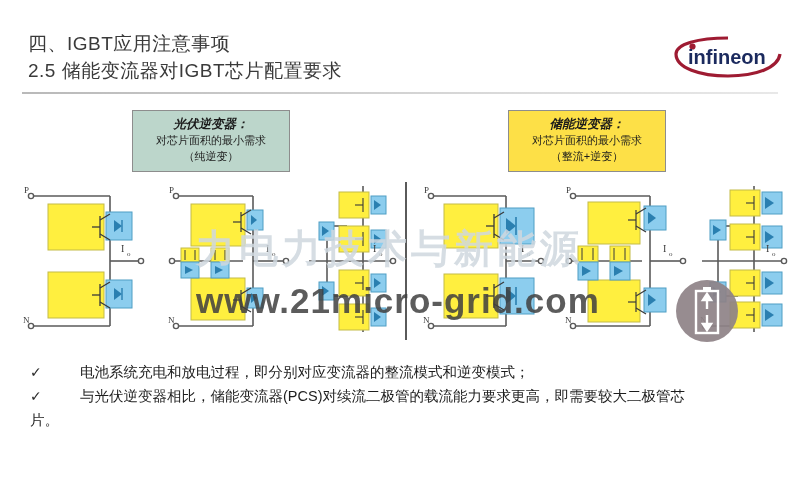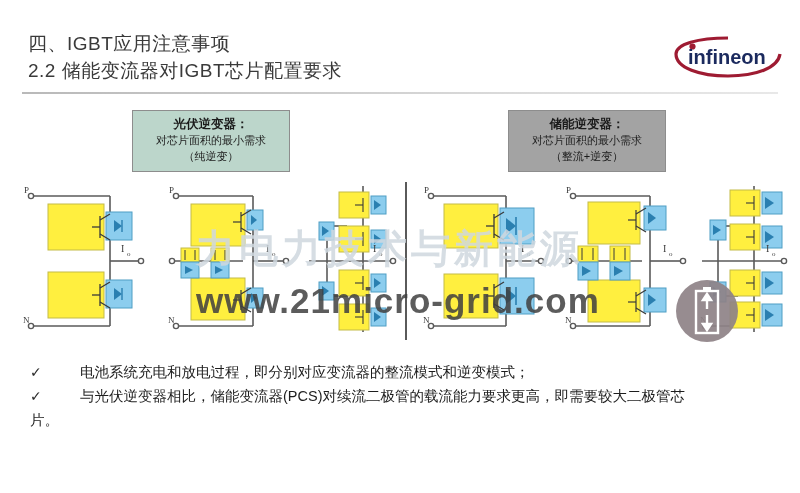--- a/index.html
+++ b/index.html
@@ -20,24 +20,24 @@
   .title-rule{position:absolute;left:22px;top:92px;width:756px;height:2px;
      background:linear-gradient(to right,#b9b9b9,#d8d8d8 60%,#e8e8e8);}
 
   
   .logo{position:absolute;right:16px;top:34px;width:112px;height:46px;}
   .logo svg{display:block;}
 
   
   .callout{position:absolute;border:1px solid #8d8d8d;text-align:center;
      padding:5px 6px 6px 6px;box-sizing:border-box;}
-  .callout .cap{font-weight:bold;font-size:12.5px;color:#1b1b1b;line-height:16px;}
+  .callout .cap{font-weight:bold;font-size:12.5px;color:#1b1b1b;line-height:16px;font-style:italic;}
   .callout .sub{font-size:11px;color:#1b1b1b;line-height:16px;}
   .callout.green{left:132px;top:110px;width:158px;height:62px;background:#bcd6cb;}
-  .callout.orange{left:508px;top:110px;width:158px;height:62px;background:#a3a3a3;}
+  .callout.orange{left:508px;top:110px;width:158px;height:62px;background:#fde047;}
 
   
   .diagrams{position:absolute;left:12px;top:182px;width:776px;height:158px;}
   .divider{position:absolute;left:393px;top:0px;width:2px;height:158px;background:#5a5a5a;}
 
   .panel{position:absolute;top:0;height:158px;}
   .p1{left:10px;width:130px;}
   .p2{left:155px;width:130px;}
   .p3{left:295px;width:95px;}
   .p4{left:410px;width:130px;}
@@ -65,21 +65,21 @@
   .badge-text{position:absolute;right:4px;bottom:10px;font-size:13px;color:#6f6a6d;
      white-space:nowrap;letter-spacing:.3px;}
 </style>
 </head>
 <body>
 
 <div class="slide">
 
   <div class="title-block">
     <div class="title-line1">四、IGBT应用注意事项</div>
-    <div class="title-line2">2.2 储能变流器对IGBT芯片配置要求</div>
+    <div class="title-line2">2.5 储能变流器对IGBT芯片配置要求</div>
   </div>
   <div class="title-rule"></div>
 
   <div class="logo">
     <svg width="112" height="46" viewBox="0 0 112 46">
       <path d="M4,20 C4,34 28,42 56,42 C84,42 106,34 108,20" fill="none" stroke="#9e1b32" stroke-width="3.2"></path>
       <path d="M4,20 C4,10 26,4 56,4" fill="none" stroke="#9e1b32" stroke-width="3.2"></path>
       <circle cx="20.5" cy="12.5" r="3.1" fill="#9e1b32"></circle>
       <text x="16" y="30" font-family="Liberation Sans, sans-serif" font-size="20" font-weight="bold" fill="#1b2a5e">infineon</text>
     </svg>

